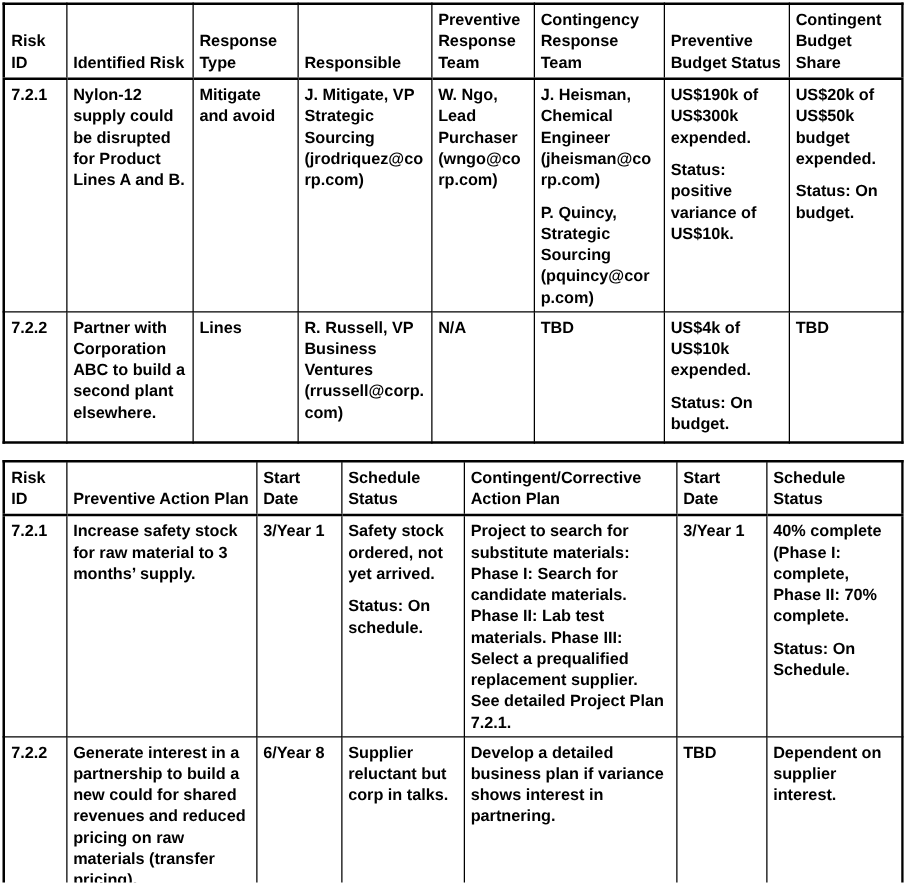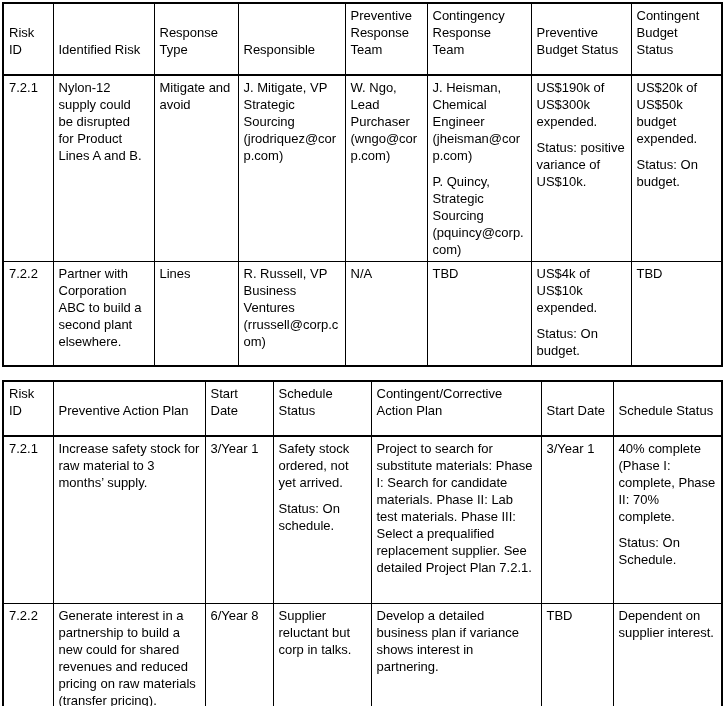--- a/index.html
+++ b/index.html
@@ -23,27 +23,28 @@
     line-height: 17px;
   }
   table.t1 { margin-bottom: 13px; }
   th, td {
     border: 1px solid #000000;
     padding: 3px 5px 3px 5px;
     vertical-align: top;
     text-align: left;
     overflow-wrap: break-word;
     word-wrap: break-word;
+    font-weight: bold;
   }
   table { border: 2px solid #000000; }
   thead th {
     border-bottom: 2px solid #000000;
     vertical-align: bottom;
-    font-weight: normal;
-    padding-bottom: 16px;
+    font-weight: bold;
+    padding-bottom: 4px;
   }
   .t1 thead tr { height: 50px; }
   .t1 tbody tr.row-a { height: 180px; }
   .t1 tbody tr.row-b { height: 104px; }
   .t2 thead tr { height: 38px; }
   .t2 tbody tr.row-a { height: 168px; }
   .t2 tbody tr.row-b { height: 126px; }
   p.para { margin: 0; }
   p.para + p.para { margin-top: 9px; }
 </style>
@@ -65,21 +66,21 @@
     </colgroup>
     <thead>
       <tr>
         <th>Risk ID</th>
         <th>Identified Risk</th>
         <th>Response Type</th>
         <th>Responsible</th>
         <th>Preventive Response Team</th>
         <th>Contingency Response Team</th>
         <th>Preventive Budget Status</th>
-        <th>Contingent Budget Status</th>
+        <th>Contingent Budget Share</th>
       </tr>
     </thead>
     <tbody>
       <tr class="row-a">
         <td>
             <p class="para">7.2.1</p>
           </td>
         <td>
             <p class="para">Nylon-12 supply could be disrupted for Product Lines A and B.</p>
           </td>

